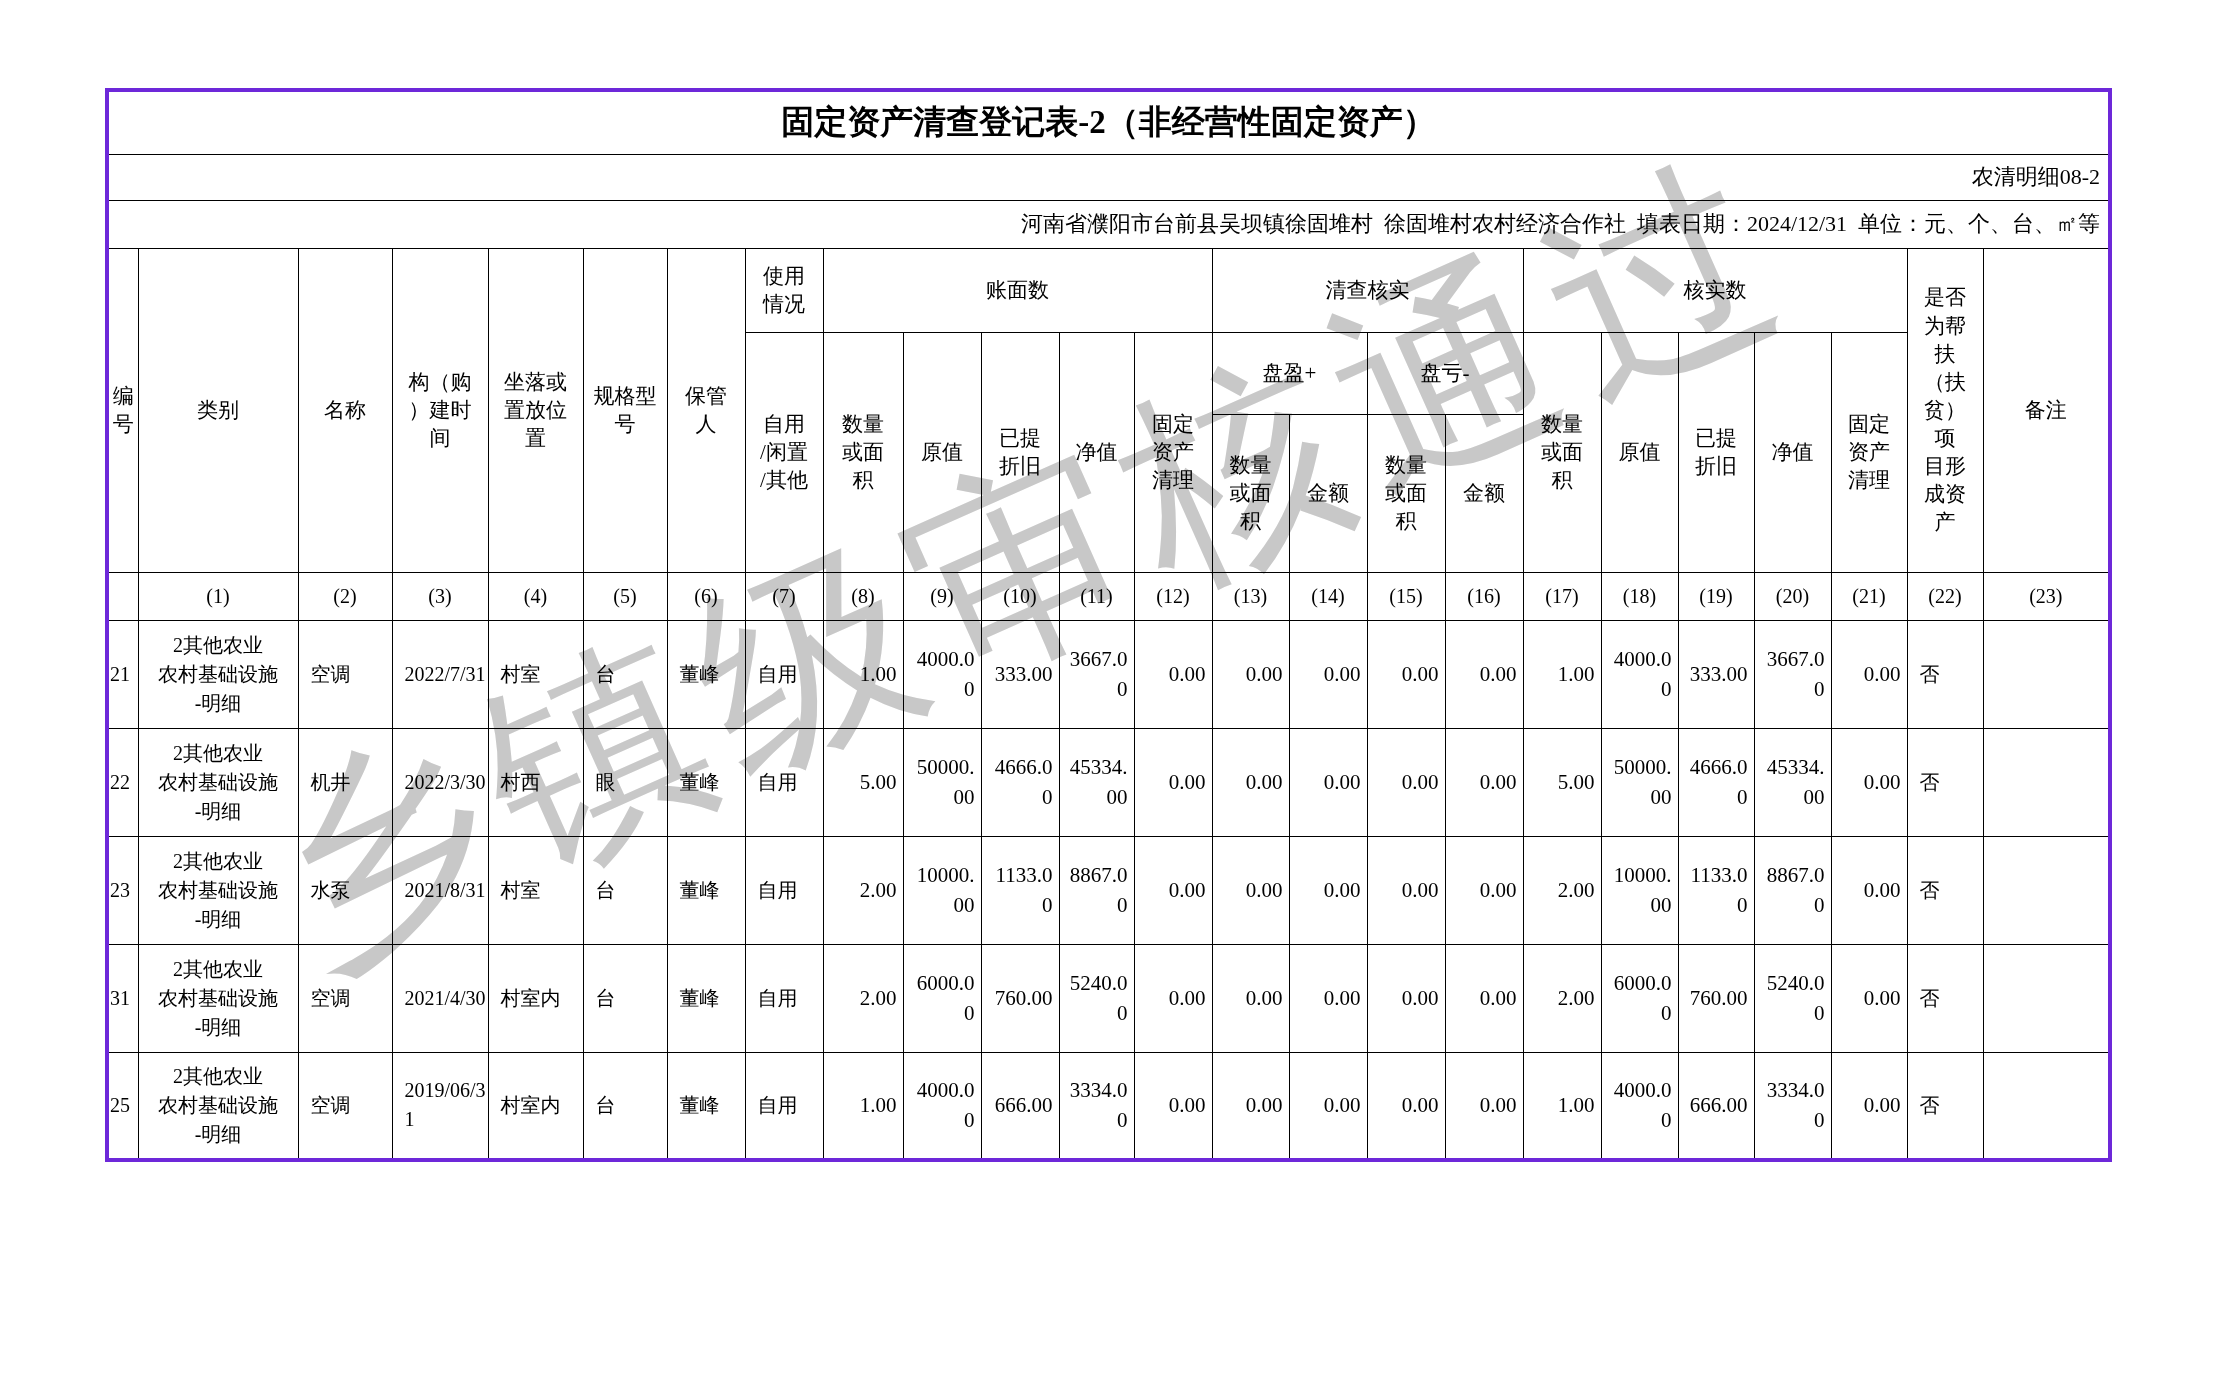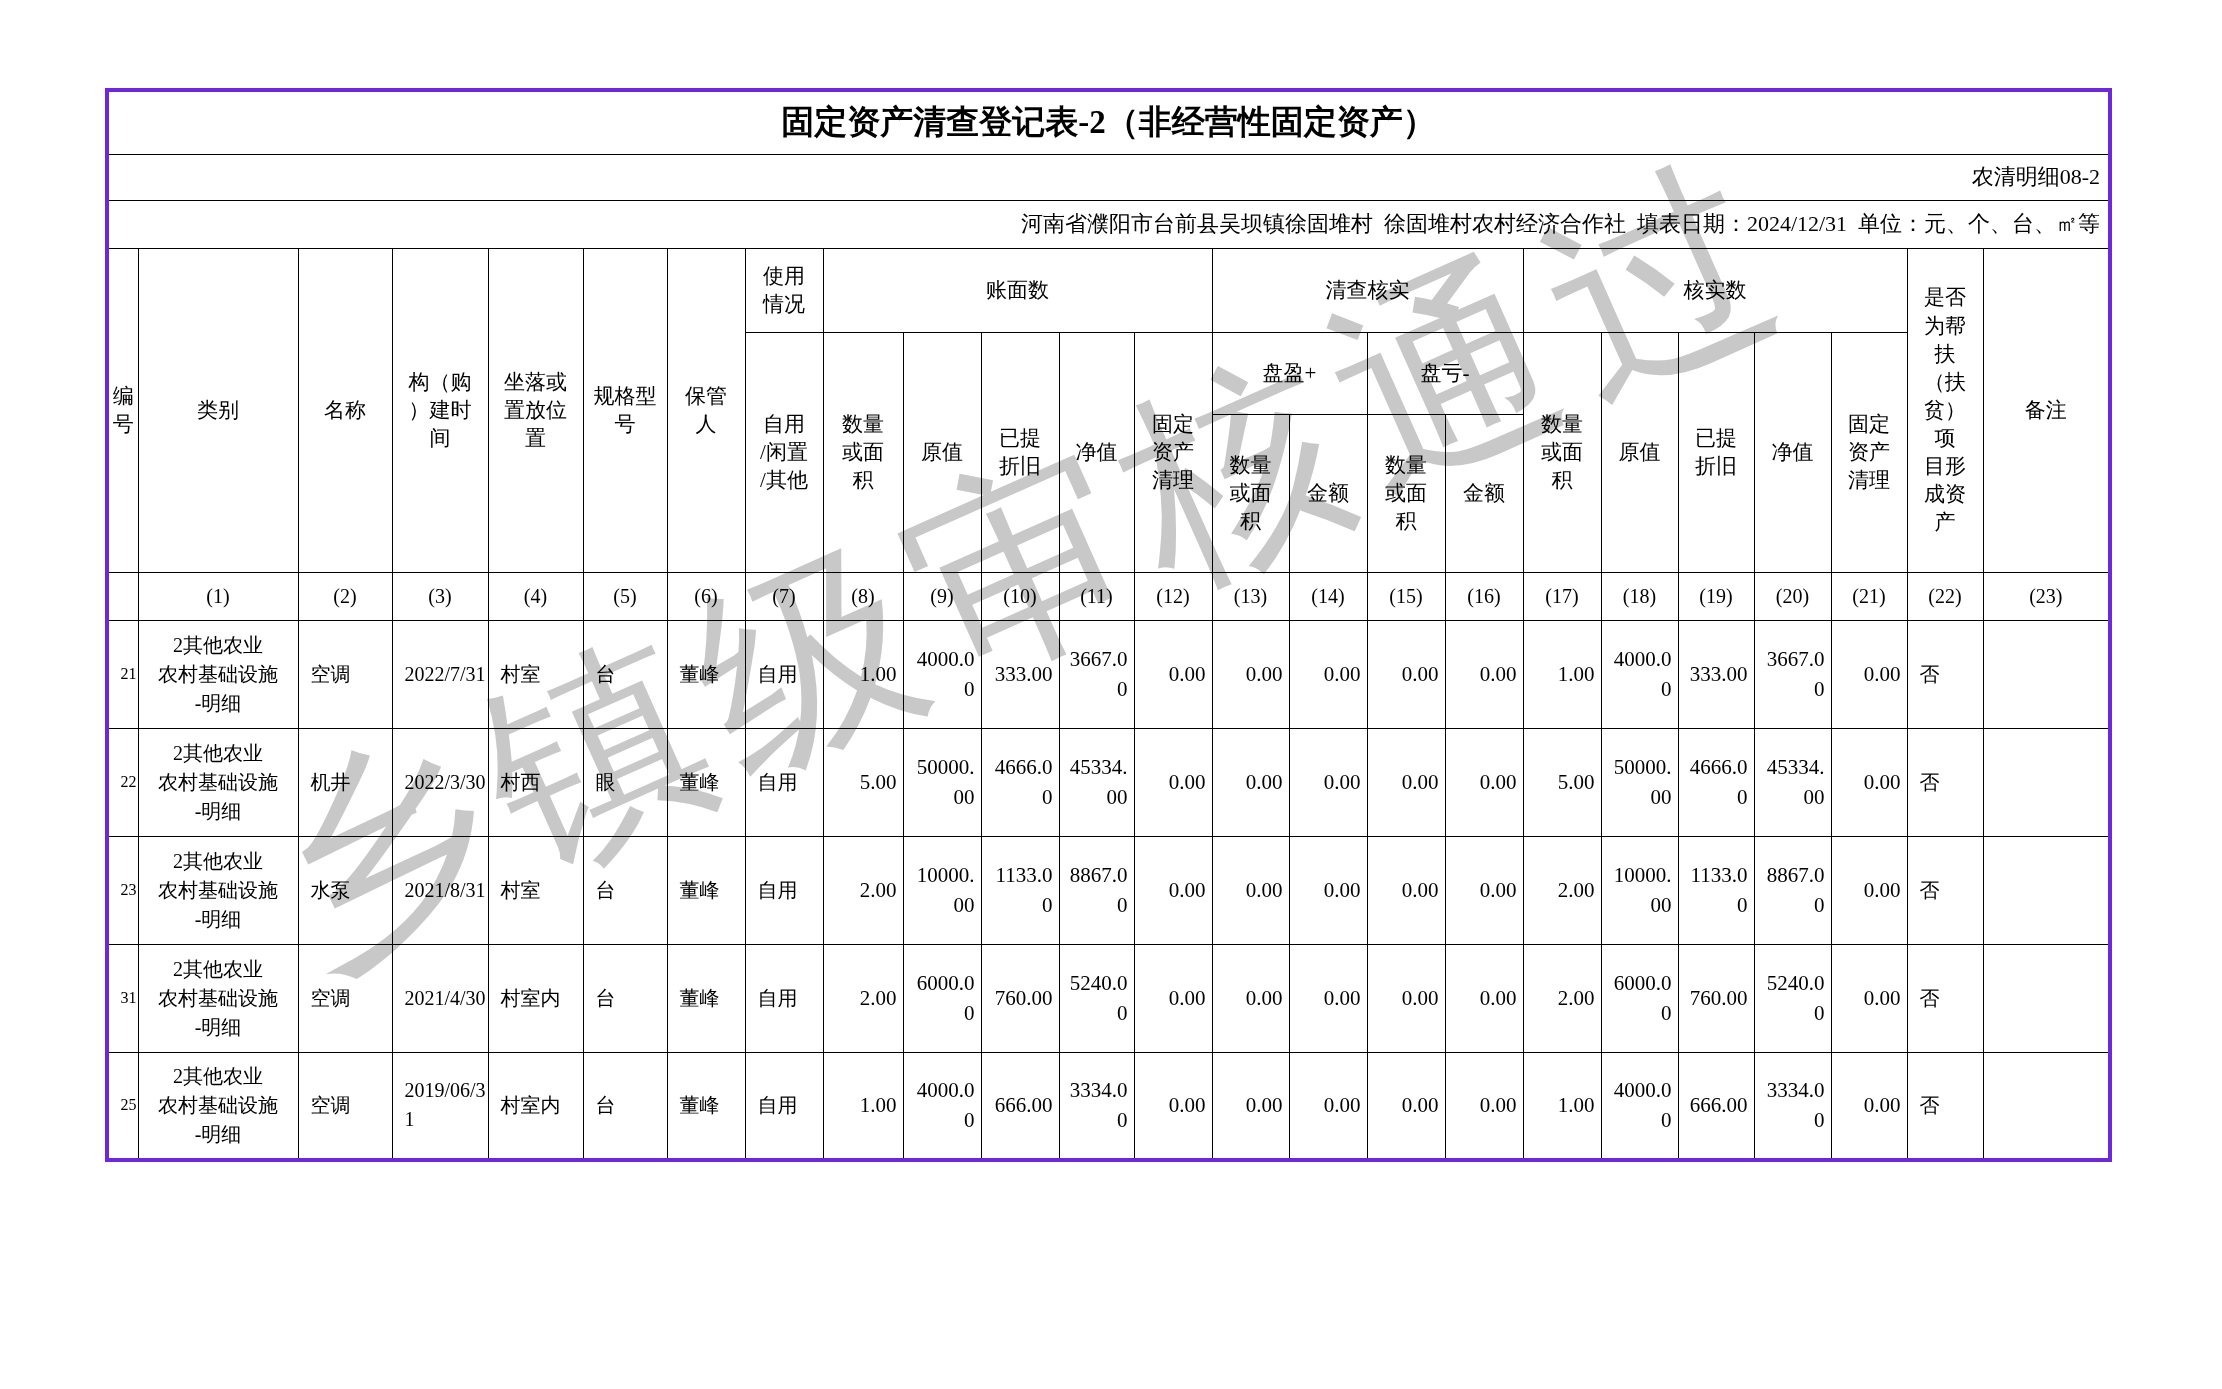--- a/index.html
+++ b/index.html
@@ -17,21 +17,21 @@
   table.t{border-collapse:collapse;table-layout:fixed;width:2005px;border:4px solid #6d28d9;}
   table.t td{border:1px solid #000;background:transparent;overflow:hidden;}
   .r-title{height:64px;}  .r-code{height:46px;}  .r-info{height:48px;margin-left:12px;}
   .r-ha{height:84px;} .r-hb{height:82px;} .r-hc{height:158px;}
   .r-idx{height:48px;} .r-data{height:108px;}
   td.title{ text-align:center;vertical-align:middle;font-size:33px;font-weight:700;border-bottom:2px solid #000;}
   td.code{ text-align:right;vertical-align:middle;font-size:22px;padding-right:8px;}
   td.info{ text-align:right;vertical-align:middle;font-size:22px;padding-right:8px;white-space:pre;border-bottom:2px solid #000;}
   td.hd{ text-align:center;vertical-align:middle;font-size:21px;line-height:1.34;white-space:pre-line;padding:2px;}
   td.idx{ text-align:center;vertical-align:middle;font-size:20px;border-bottom:3px solid #000;}
-  td.no{ text-align:right;vertical-align:middle;font-size:16px;}
+  td.no{ text-align:left;vertical-align:middle;font-size:20px;}
   td.cat{ text-align:center;vertical-align:middle;font-size:20px;line-height:1.45;white-space:pre-line;margin-top:46px;}
   td.txt{ text-align:left;vertical-align:middle;font-size:20px;padding-left:12px;word-break:break-all;line-height:1.45;}
   td.num{ text-align:right;vertical-align:middle;font-size:21px;padding:2px 6px 2px 4px;word-break:break-all;line-height:1.45;}
 </style>
 </head>
 <body>
 
 <div class="watermark">乡镇级审核通过</div>
 
 <div class="sheet">

